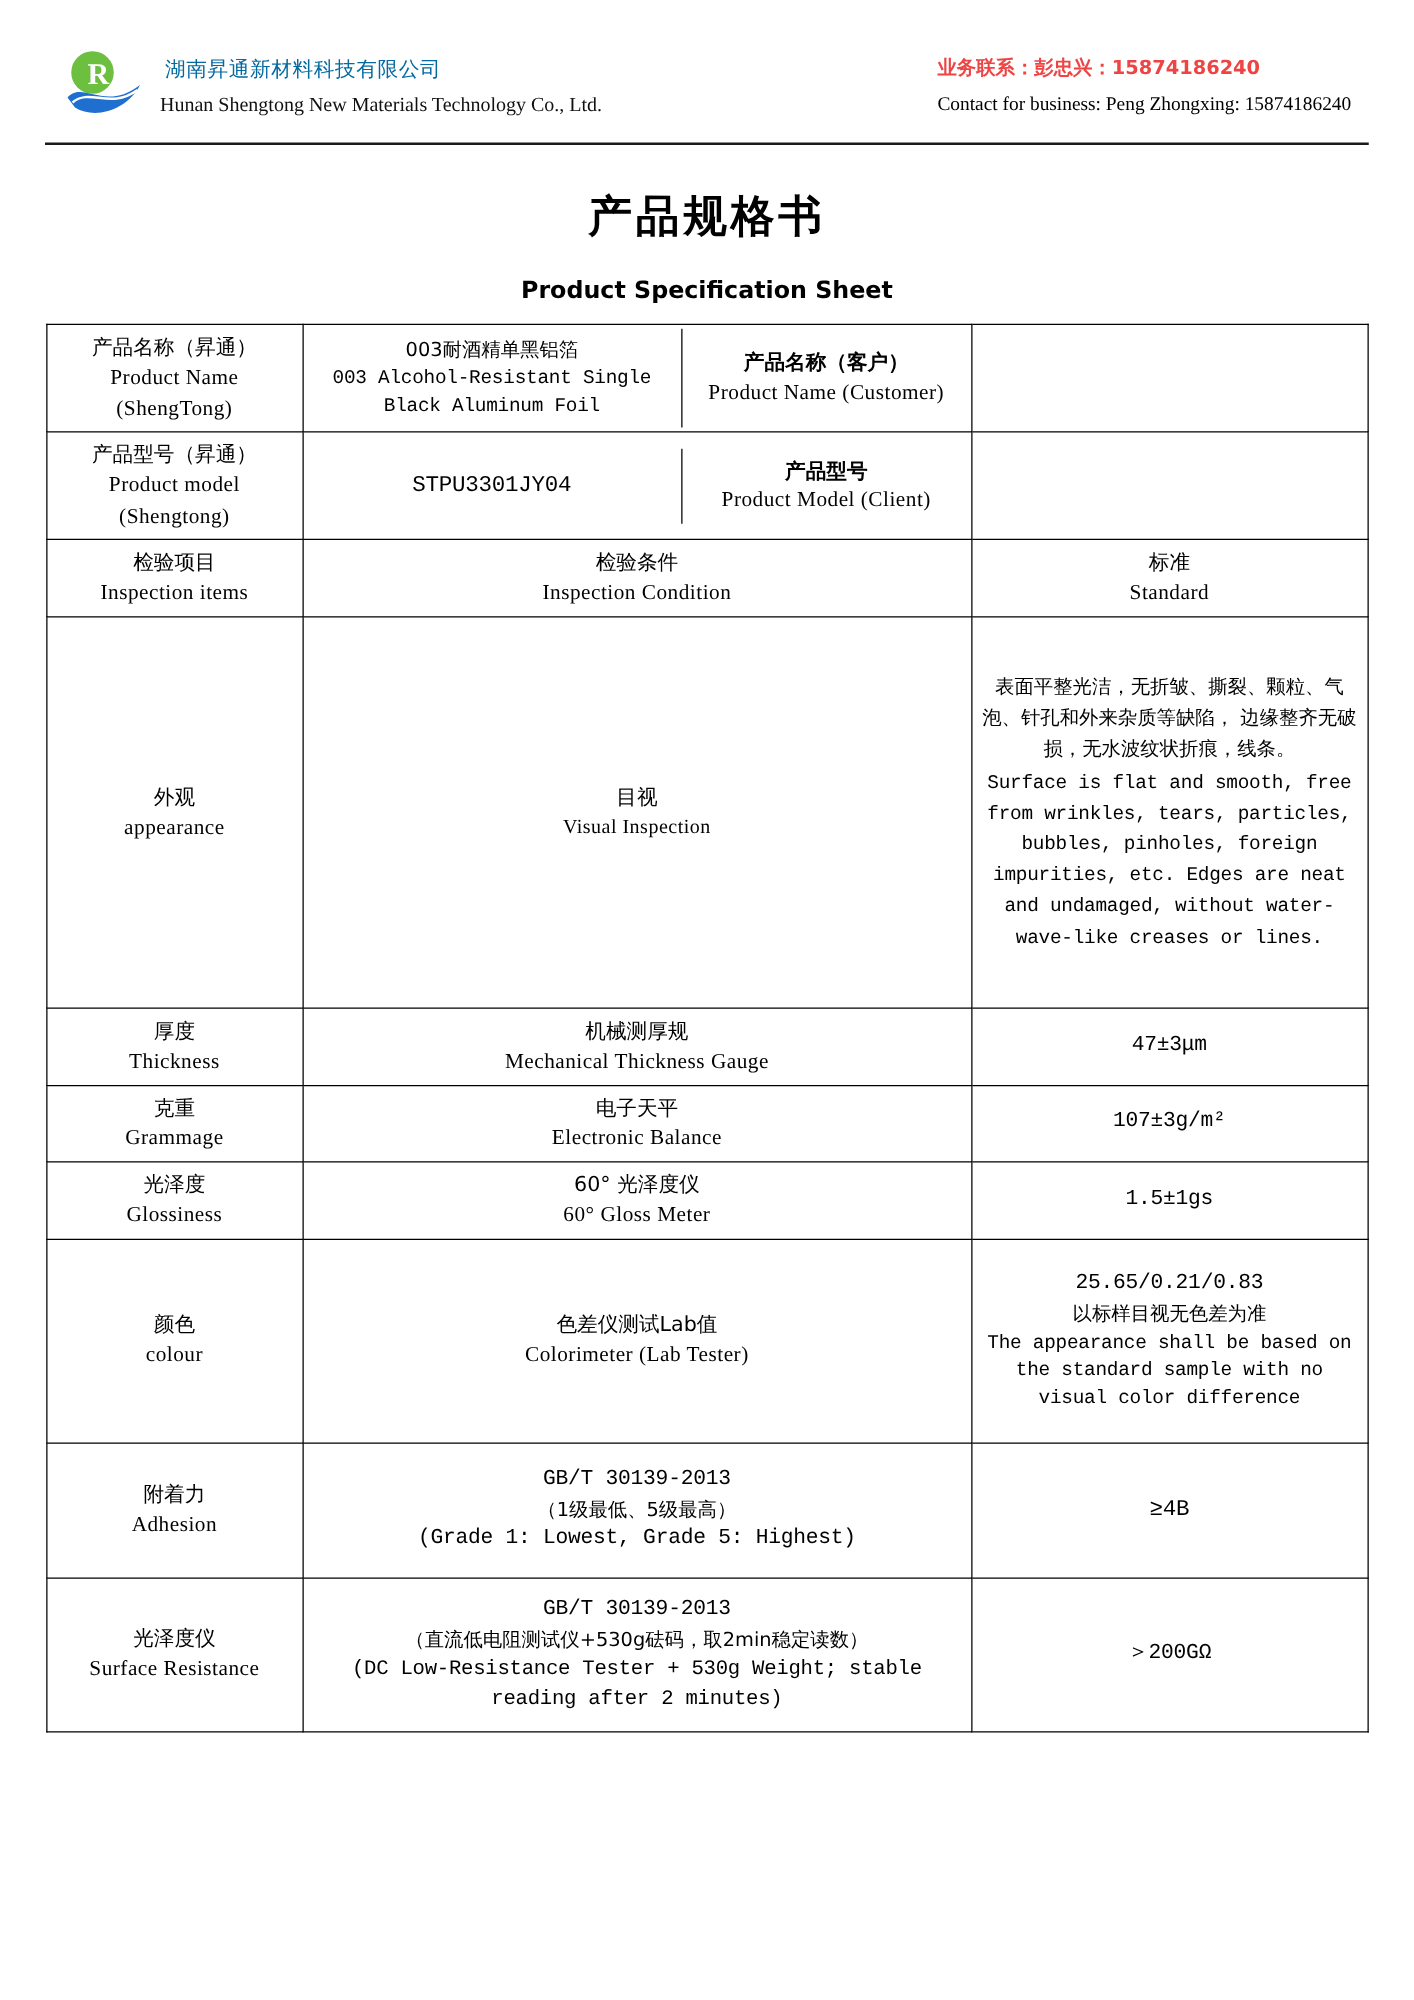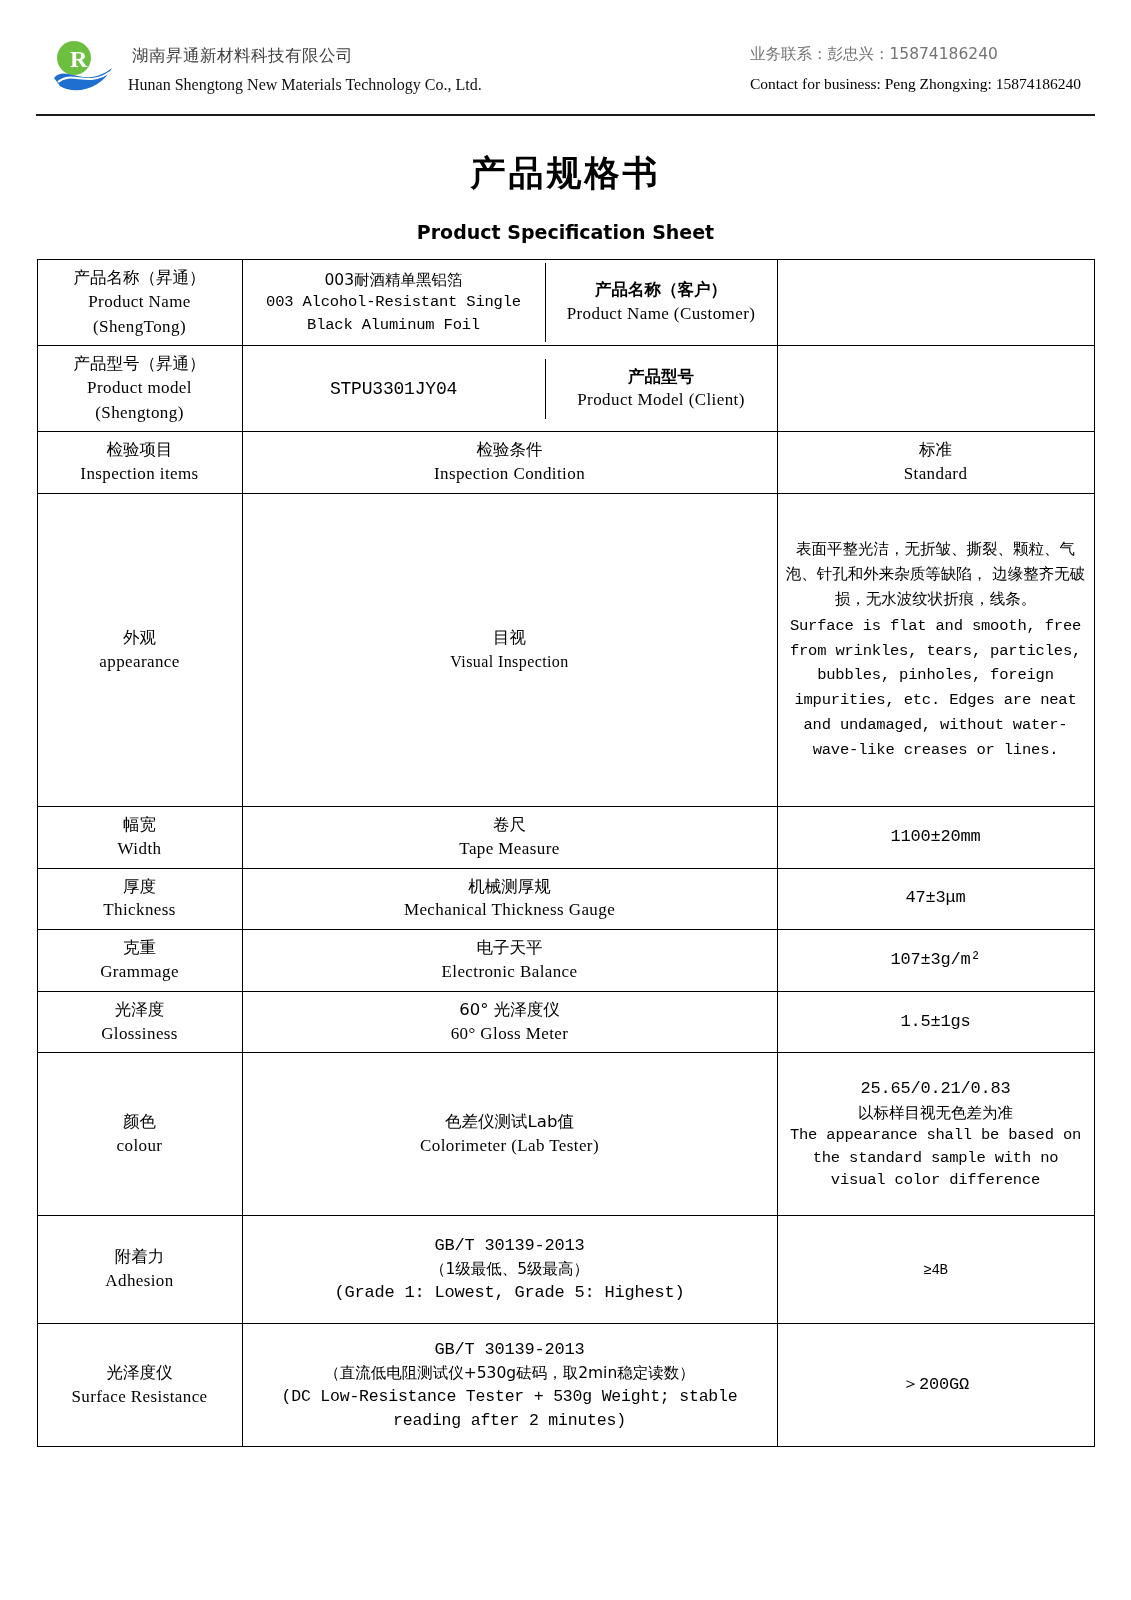--- a/index.html
+++ b/index.html
@@ -45,41 +45,42 @@
   .company-names {
     display: flex;
     flex-direction: column;
     justify-content: center;
     padding-top: 4px;
   }
   .company-cn {
     font-family: "DejaVu Sans", sans-serif;
     font-size: 16.5px;
     letter-spacing: 0.5px;
-    color: #404040;
+    color: #0369a1;
     margin-bottom: 9px;
     margin-left: 4px;
   }
   .company-en {
     font-family: "Liberation Serif", serif;
     font-size: 16px;
     color: #111;
   }
   .header-right {
     display: flex;
     flex-direction: column;
     justify-content: center;
     padding-top: 6px;
     text-align: left;
   }
   .contact-cn {
     font-family: "DejaVu Sans", sans-serif;
     font-size: 15.5px;
-    color: #737373;
+    color: #ef4444;
     margin-bottom: 10px;
+    font-weight: bold;
   }
   .contact-en {
     font-family: "Liberation Serif", serif;
     font-size: 15.5px;
     color: #000000;
   }
 
   
   .title-cn {
     text-align: center;
@@ -271,33 +272,20 @@
         <td>
           <span class="cn">目视</span>
           <span class="en" style="font-size:16px;">Visual Inspection</span>
         </td>
         <td class="appearance-std">
           <span class="mono-cn">表面平整光洁，无折皱、撕裂、颗粒、气泡、针孔和外来杂质等缺陷， 边缘整齐无破损，无水波纹状折痕，线条。</span>
           <span class="mono-en">Surface is flat and smooth, free from wrinkles, tears, particles, bubbles, pinholes, foreign impurities, etc. Edges are neat and undamaged, without water-wave-like creases or lines.</span>
         </td>
       </tr>
 
-      <tr class="pad-small">
-        <td>
-          <span class="cn">幅宽</span>
-          <span class="en">Width</span>
-        </td>
-        <td>
-          <span class="cn">卷尺</span>
-          <span class="en">Tape Measure</span>
-        </td>
-        <td>
-          <span class="mono-en" style="font-size:17px;">1100±20mm</span>
-        </td>
-      </tr>
 
       <tr class="pad-small">
         <td>
           <span class="cn">厚度</span>
           <span class="en">Thickness</span>
         </td>
         <td>
           <span class="cn">机械测厚规</span>
           <span class="en">Mechanical Thickness Gauge</span>
         </td>
@@ -354,21 +342,21 @@
         <td style="height:95px;">
           <span class="cn">附着力</span>
           <span class="en">Adhesion</span>
         </td>
         <td>
           <span class="mono-en" style="font-size:17px;">GB/T 30139-2013</span>
           <span class="mono-cn">（1级最低、5级最高）</span>
           <span class="mono-en" style="font-size:17px;">(Grade 1: Lowest, Grade 5: Highest)</span>
         </td>
         <td>
-          <span class="mono-en" style="font-size:14px;">≥4B</span>
+          <span class="mono-en" style="font-size:18px;">≥4B</span>
         </td>
       </tr>
 
       <tr>
         <td style="height:110px;">
           <span class="cn">光泽度仪</span>
           <span class="en">Surface Resistance</span>
         </td>
         <td>
           <span class="mono-en" style="font-size:17px;">GB/T 30139-2013</span>

